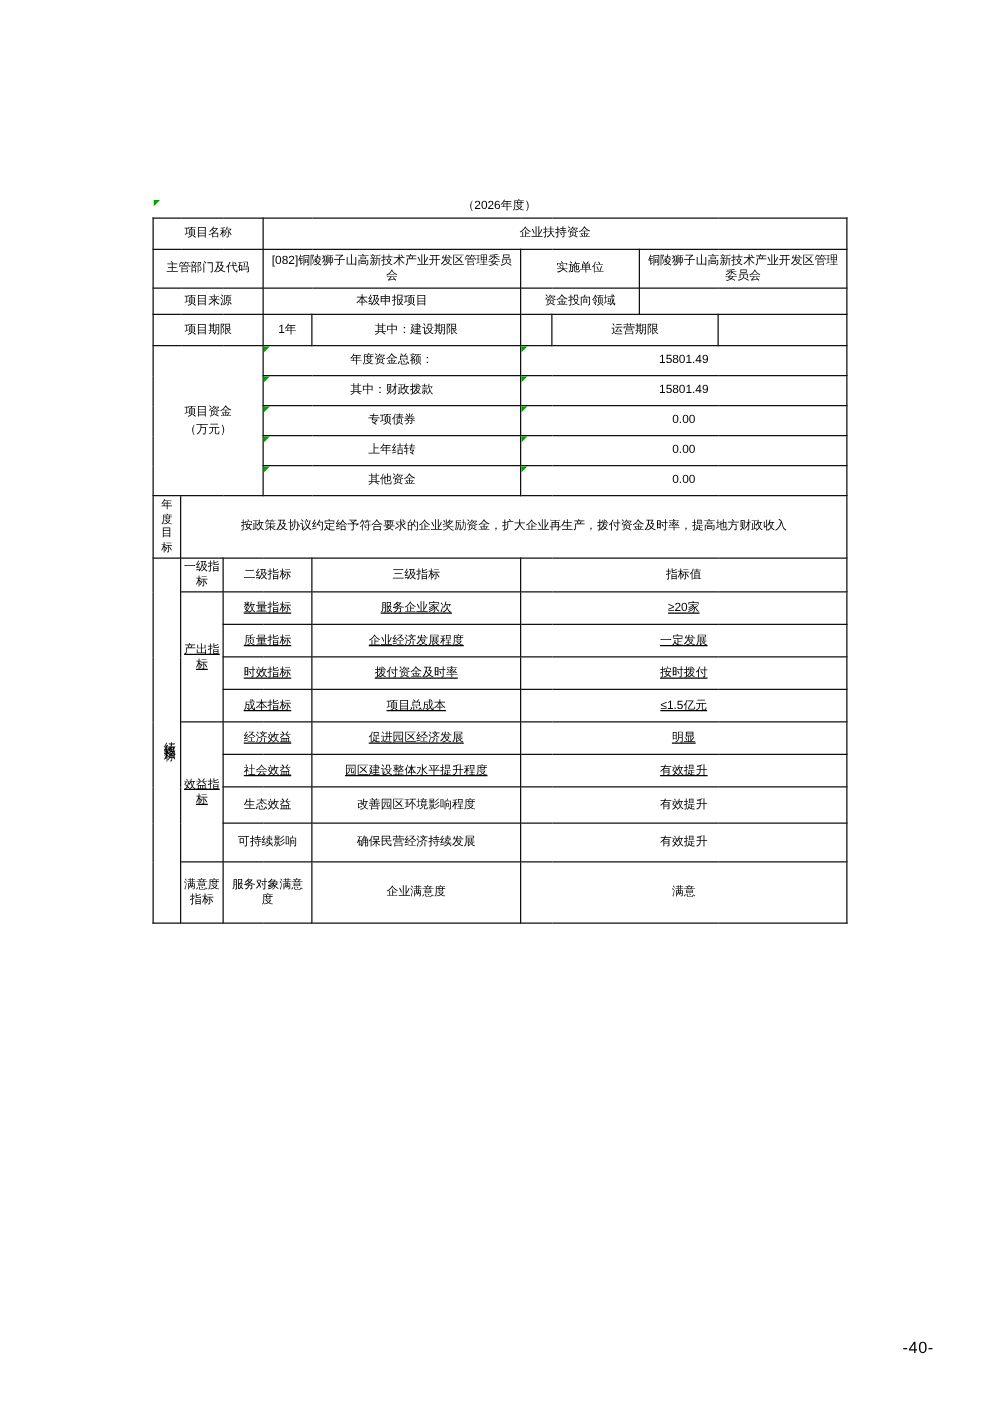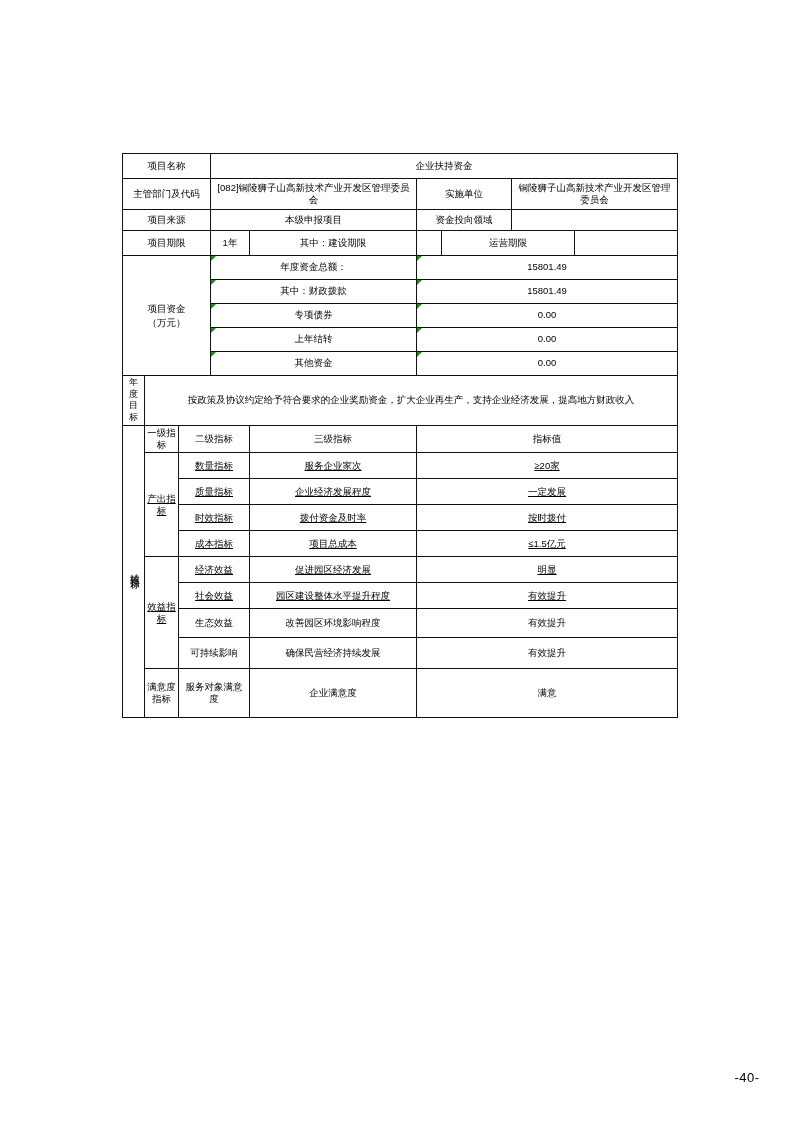--- a/index.html
+++ b/index.html
@@ -47,31 +47,35 @@
   }
   .corner{
     width:0;height:0;border-top:5px solid var(--cm,#00a000);
     border-right:5px solid transparent;
   }
   tr.h18 td{height:18px;} tr.h21 td{height:21px;} tr.h22 td{height:22px;}
   tr.h23 td{height:23px;text-decoration:underline;} tr.h26 td{height:26px;} tr.h28 td{height:28px;}
   tr.h30 td{height:30px;} tr.h46 td{height:46px;}
   .fund-label div{line-height:1.4;}
   .page-number{
-    position:absolute;left:722px;top:1070px;width:50px;text-align:center;
+    position:absolute;left:722px;top:1070px;width:50px;text-align:left;
     font-size:13px;color:#000;letter-spacing:0.5px;
   }
 </style>
 </head>
 <body>
 
 <div class="page">
 
 
   <div class="sheet">
+    <div class="sheet-subtitle">
+      <span class="corner"></span>
+      <span>（2026年度）</span>
+    </div>
 
     <table class="perf">
       <colgroup>
         <col style="width:22px">
           <col style="width:34px">
           <col style="width:32px">
         <col style="width:39px">
           <col style="width:167px">
           <col style="width:25px">
         <col style="width:70px">
@@ -128,21 +132,21 @@
         <td colspan="2" class="fund-name ind3 cm">上年结转</td>
         <td colspan="4" class="num cm">0.00</td>
       </tr>
       <tr class="h21">
         <td colspan="2" class="fund-name ind3 cm">其他资金</td>
         <td colspan="4" class="num cm">0.00</td>
       </tr>
 
       <tr class="h30">
         <td style="font-size:9px;padding:1px 2px;">年度目标</td>
-        <td colspan="8" class="goal-text">按政策及协议约定给予符合要求的企业奖励资金，扩大企业再生产，支持企业经济发展，提高地方财政收入</td>
+        <td colspan="8" class="goal-text">按政策及协议约定给予符合要求的企业奖励资金，扩大企业再生产，拨付资金及时率，提高地方财政收入</td>
       </tr>
 
       <tr class="h22">
         <td rowspan="10" class="vertical">
           <span>绩效指标</span>
         </td>
         <td class="lvl1">一级指标</td>
         <td colspan="2">二级指标</td>
         <td>三级指标</td>
         <td colspan="4">指标值</td>

